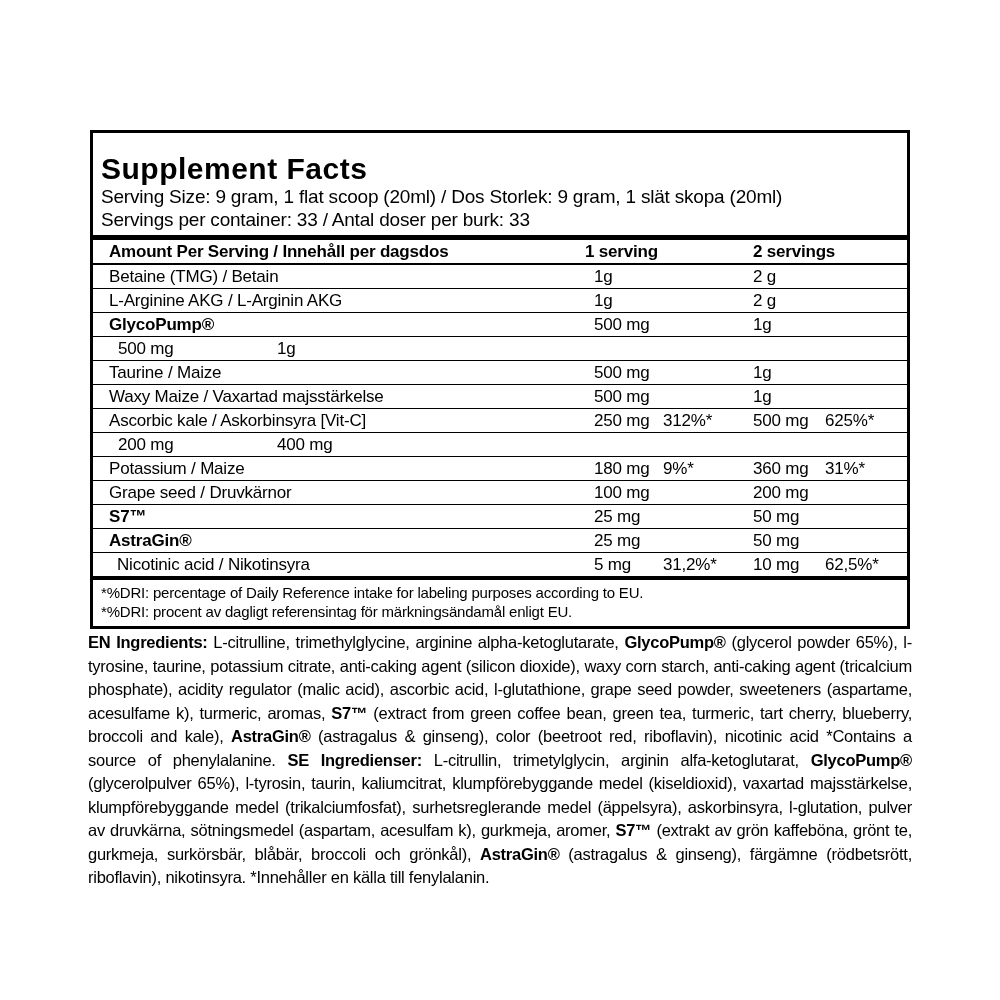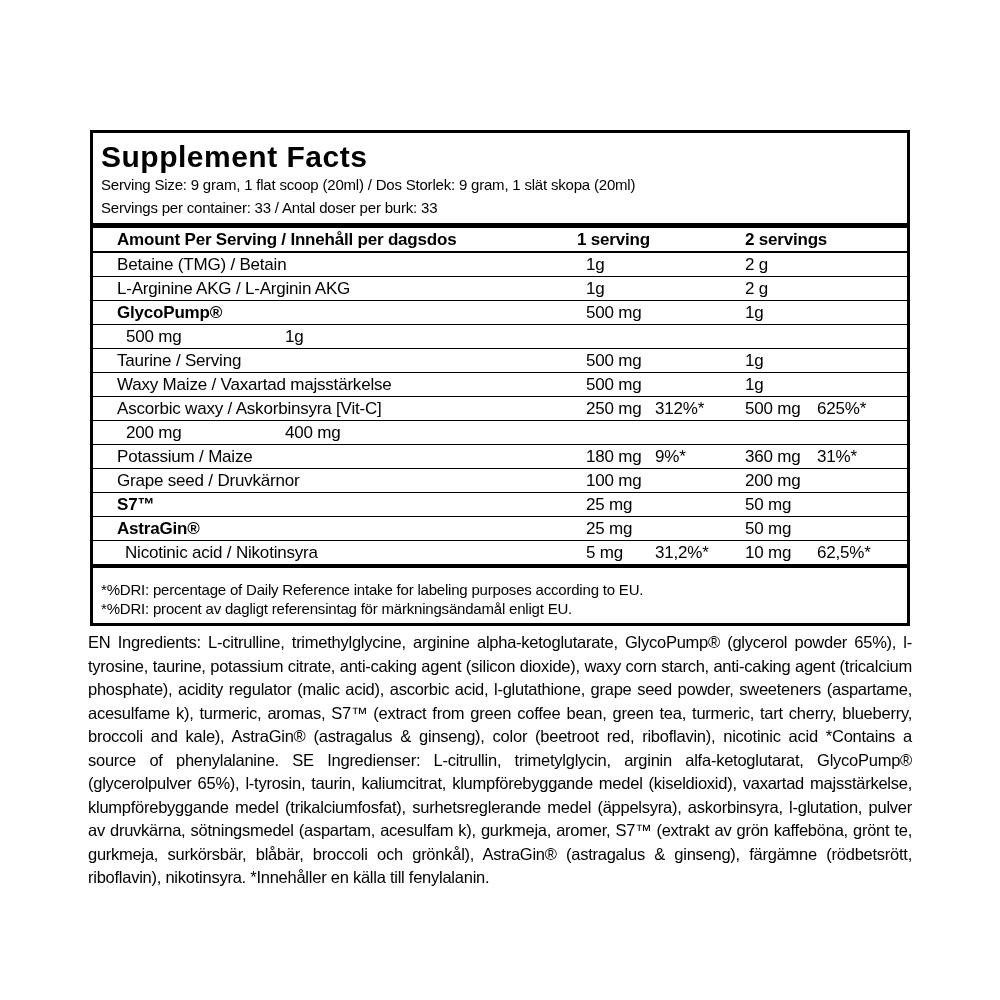--- a/index.html
+++ b/index.html
@@ -26,71 +26,71 @@
     width: 820px;
     border: 3px solid #000;
     box-sizing: border-box;
     background: #fff;
   }
   .pad { padding: 0 8px; }
   .title {
     font-size: 30px;
     font-weight: bold;
     letter-spacing: 0.5px;
-    padding-top: 8px;
+    padding-top: 20px;
     line-height: 32px;
   }
   .serv-line {
-    font-size: 15px;
+    font-size: 19px;
     line-height: 23px;
     letter-spacing: -0.2px;
   }
   .bar-thick {
     height: 5px;
     background: #000;
     margin-top: 4px;
   }
   .row {
     display: flex;
     align-items: baseline;
-    padding: 0 24px;
+    padding: 0 16px;
     line-height: 23px;
     font-size: 17px;
     letter-spacing: -0.2px;
     border-bottom: 1.5px solid #000;
   }
   .row.header-row {
     font-weight: bold;
     border-bottom: 2.5px solid #000;
   }
   .row.last { border-bottom: none; margin-left: 8px; }
   .c-name { flex: 1; }
   .c-s1 { width: 168px; display: flex; }
   .c-s2 { width: 138px; display: flex; }
   .c-s1 .amt { min-width: 69px; padding-left: 9px; }
   .c-s2 .amt { min-width: 72px; }
   .bold { font-weight: bold; }
   .footnotes {
     border-top: 4px solid #000;
-    padding: 12px 8px 5px;
+    padding: 3px 8px 5px;
     font-size: 15px;
     line-height: 19px;
     letter-spacing: -0.2px;
   }
   .ingredients {
     position: absolute;
     left: 88px;
     top: 631px;
     width: 824px;
     font-size: 16.5px;
     line-height: 23.5px;
     text-align: justify;
     letter-spacing: -0.25px;
   }
-  .ingredients .b { font-weight: normal; }
+  .ingredients .b { font-weight: bold; }
 </style>
 </head>
 <body>
 
 <div class="page">
 
   <div class="label-box">
     <div class="pad">
       <div class="title">Supplement Facts</div>
       <div class="serv-line">Serving Size: 9 gram, 1 flat scoop (20ml) / Dos Storlek: 9 gram, 1 slät skopa (20ml)</div>
@@ -135,39 +135,39 @@
         </div>
         <div class="row">
           <span class="c-s1">
             <span class="amt">500 mg</span>
           </span>
           <span class="c-s2">
             <span class="amt">1g</span>
           </span>
         </div>
         <div class="row">
-          <span class="c-name">Taurine / Serving</span>
+          <span class="c-name">Taurine / Maize</span>
           <span class="c-s1">
             <span class="amt">500 mg</span>
           </span>
           <span class="c-s2">
             <span class="amt">1g</span>
           </span>
         </div>
         <div class="row">
           <span class="c-name">Waxy Maize / Vaxartad majsstärkelse</span>
           <span class="c-s1">
             <span class="amt">500 mg</span>
           </span>
           <span class="c-s2">
             <span class="amt">1g</span>
           </span>
         </div>
         <div class="row">
-          <span class="c-name">Ascorbic waxy / Askorbinsyra [Vit-C]</span>
+          <span class="c-name">Ascorbic kale / Askorbinsyra [Vit-C]</span>
           <span class="c-s1">
             <span class="amt">250 mg</span>
             <span class="pct">312%*</span>
           </span>
           <span class="c-s2">
             <span class="amt">500 mg</span>
             <span class="pct">625%*</span>
           </span>
         </div>
         <div class="row">

